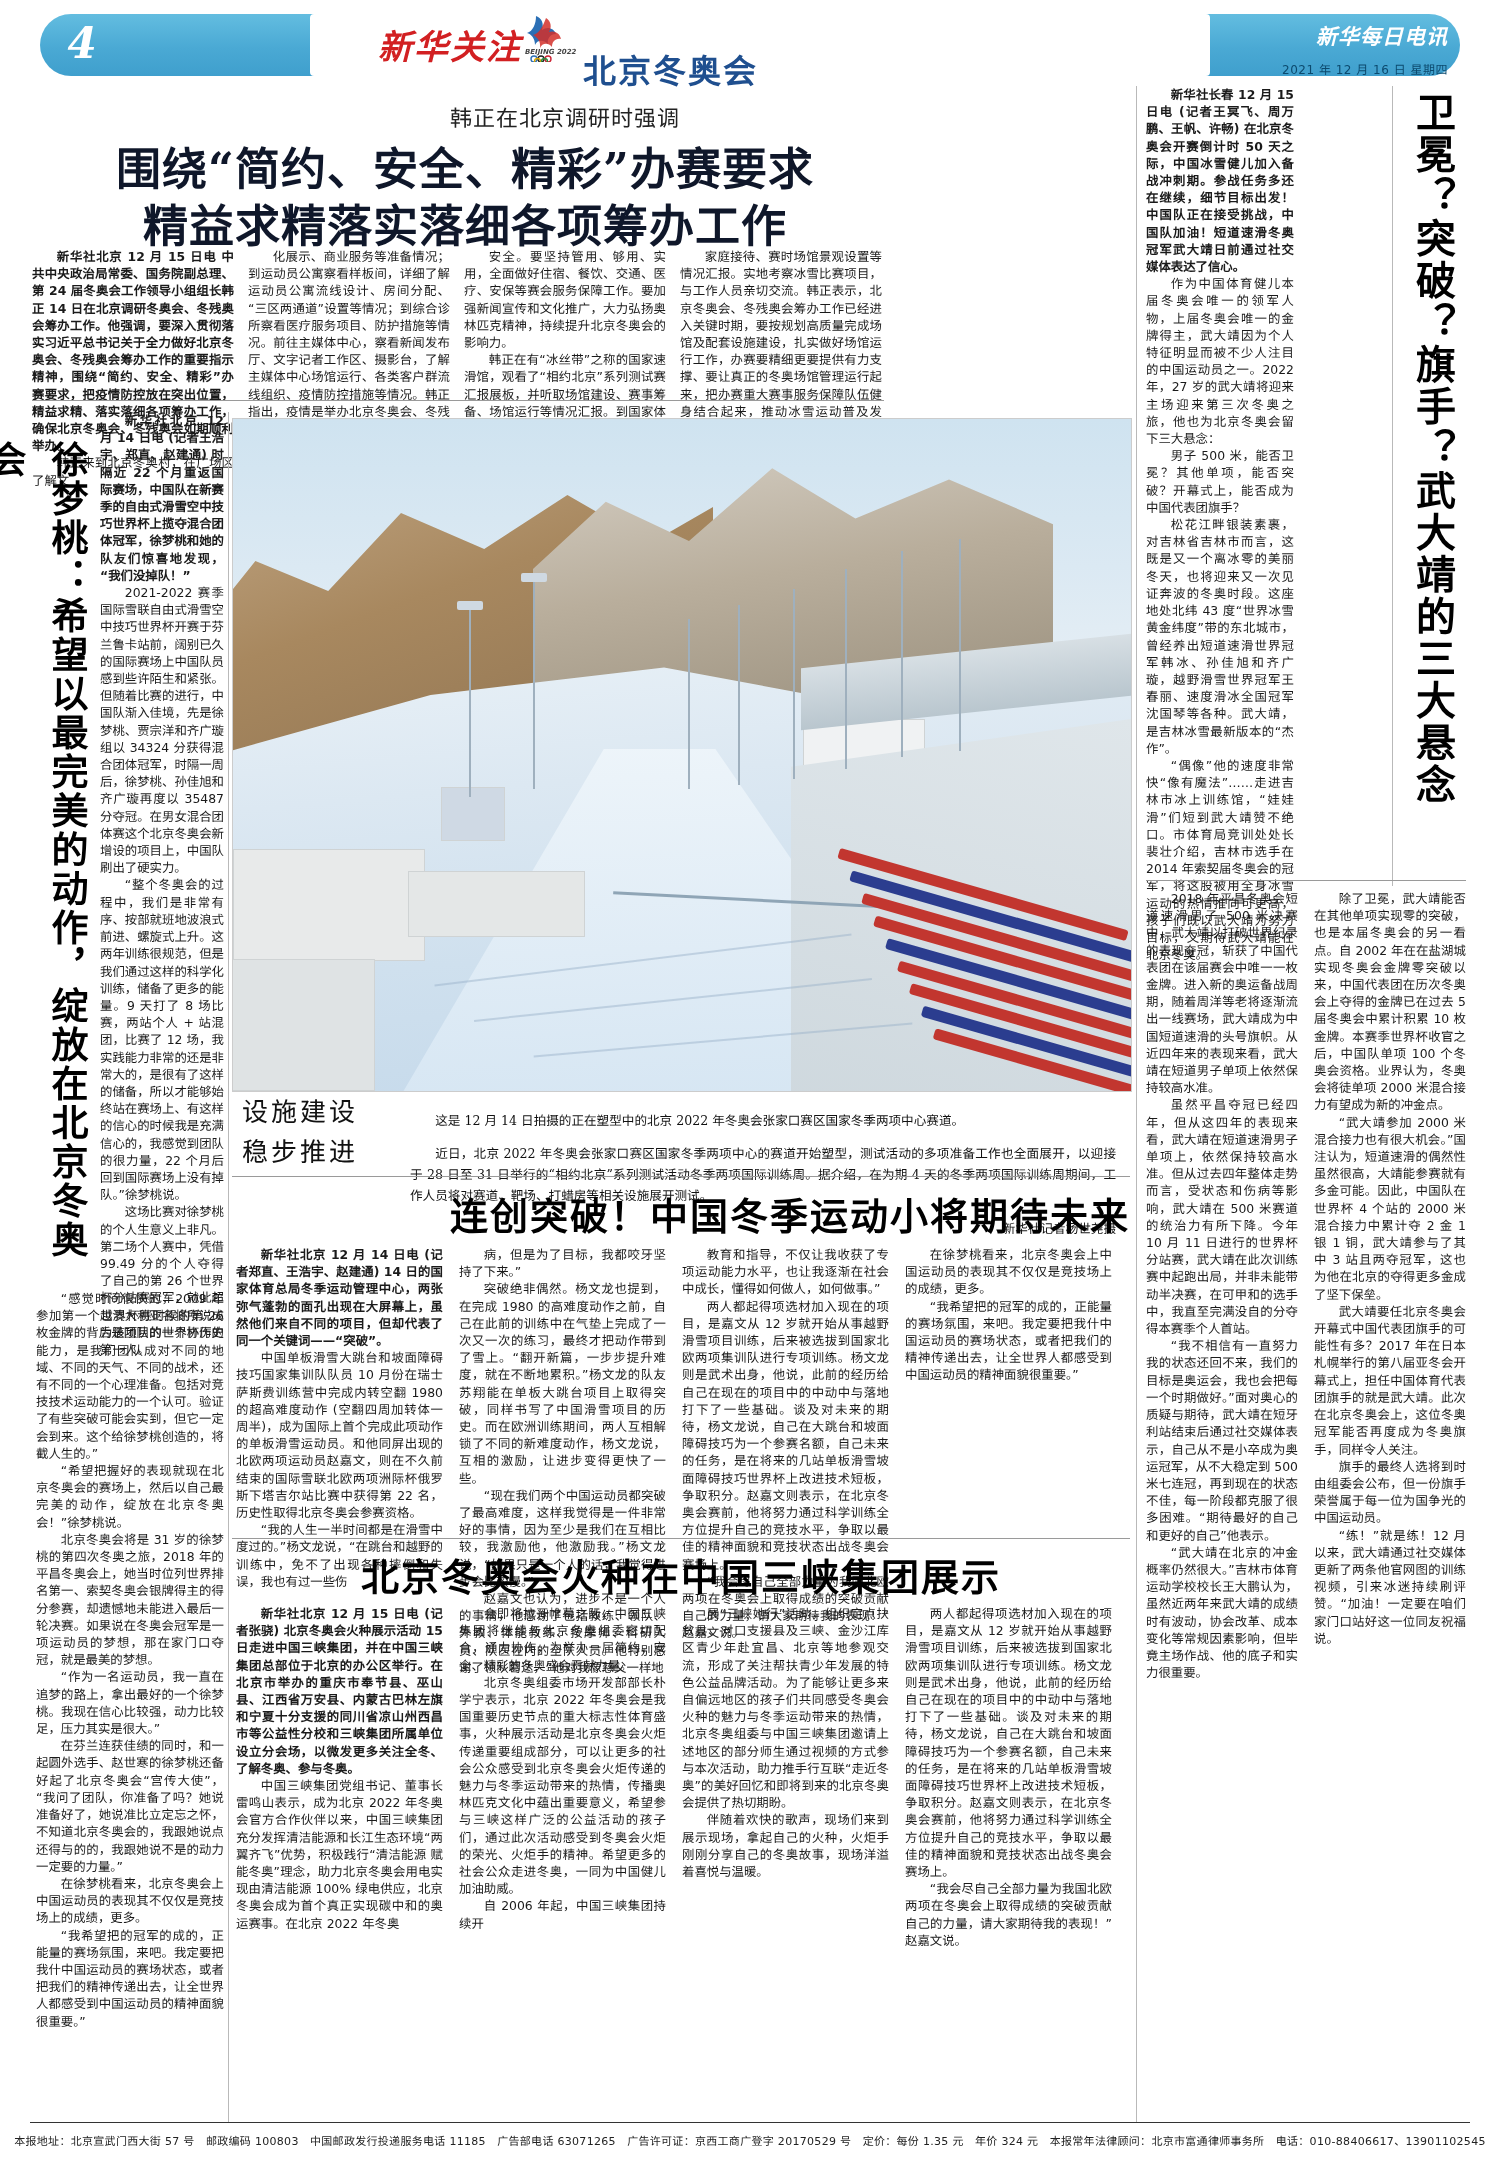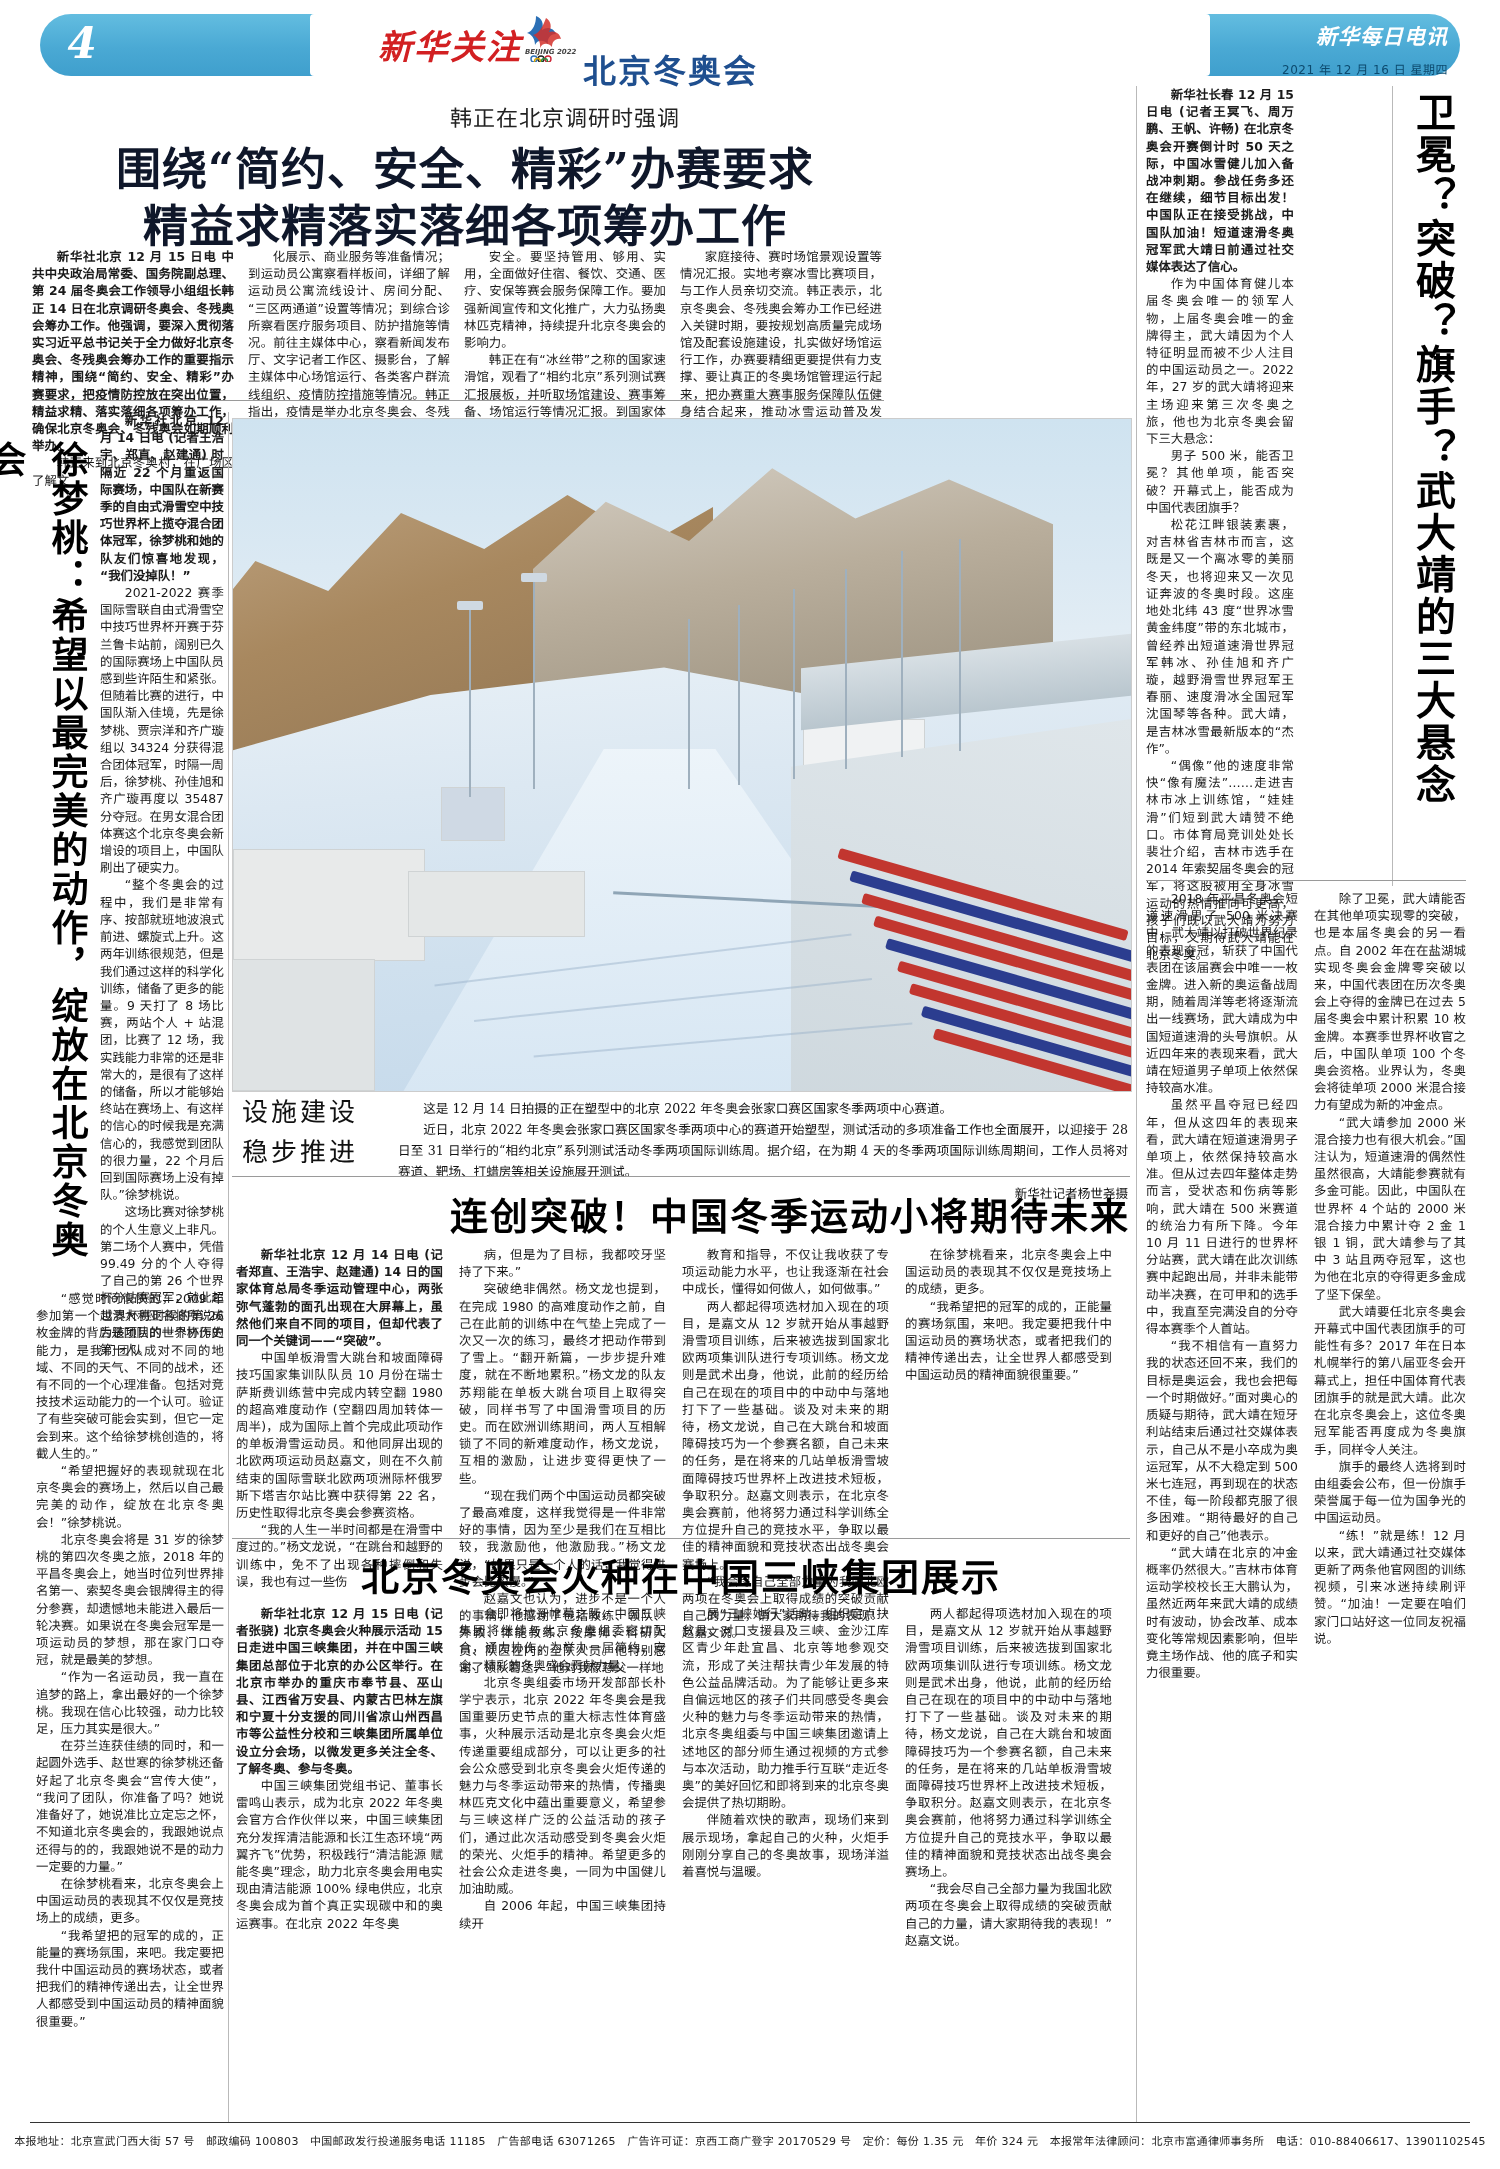--- a/index.html
+++ b/index.html
@@ -127,21 +127,21 @@
   .cap-label{
     position:absolute;left:242px;top:1094px;width:150px;
     font-family:Liberation Mono, monospace;
     font-size:26px;line-height:40px;letter-spacing:3px;color:#111;
   }
   .caption{
     position:absolute;left:398px;top:1098px;width:730px;
     font-family:"DejaVu Serif","Liberation Serif",serif;
     font-size:12.6px;line-height:21px;text-align:justify;color:#111;
   }
-  .caption p{margin:0;text-indent:2em;}
+  .caption p{margin:12px;text-indent:2em;}
   .caption .credit{text-align:right;text-indent:0;margin-top:1px;}
 
   
   .midhead{
     position:absolute;left:232px;top:1186px;width:898px;text-align:right;
     font-family:"DejaVu Serif","Liberation Serif",serif;
     font-weight:bold;font-size:38px;letter-spacing:2px;color:#000;
   }
   .midcols{
     position:absolute;left:236px;top:1246px;width:894px;height:290px;

